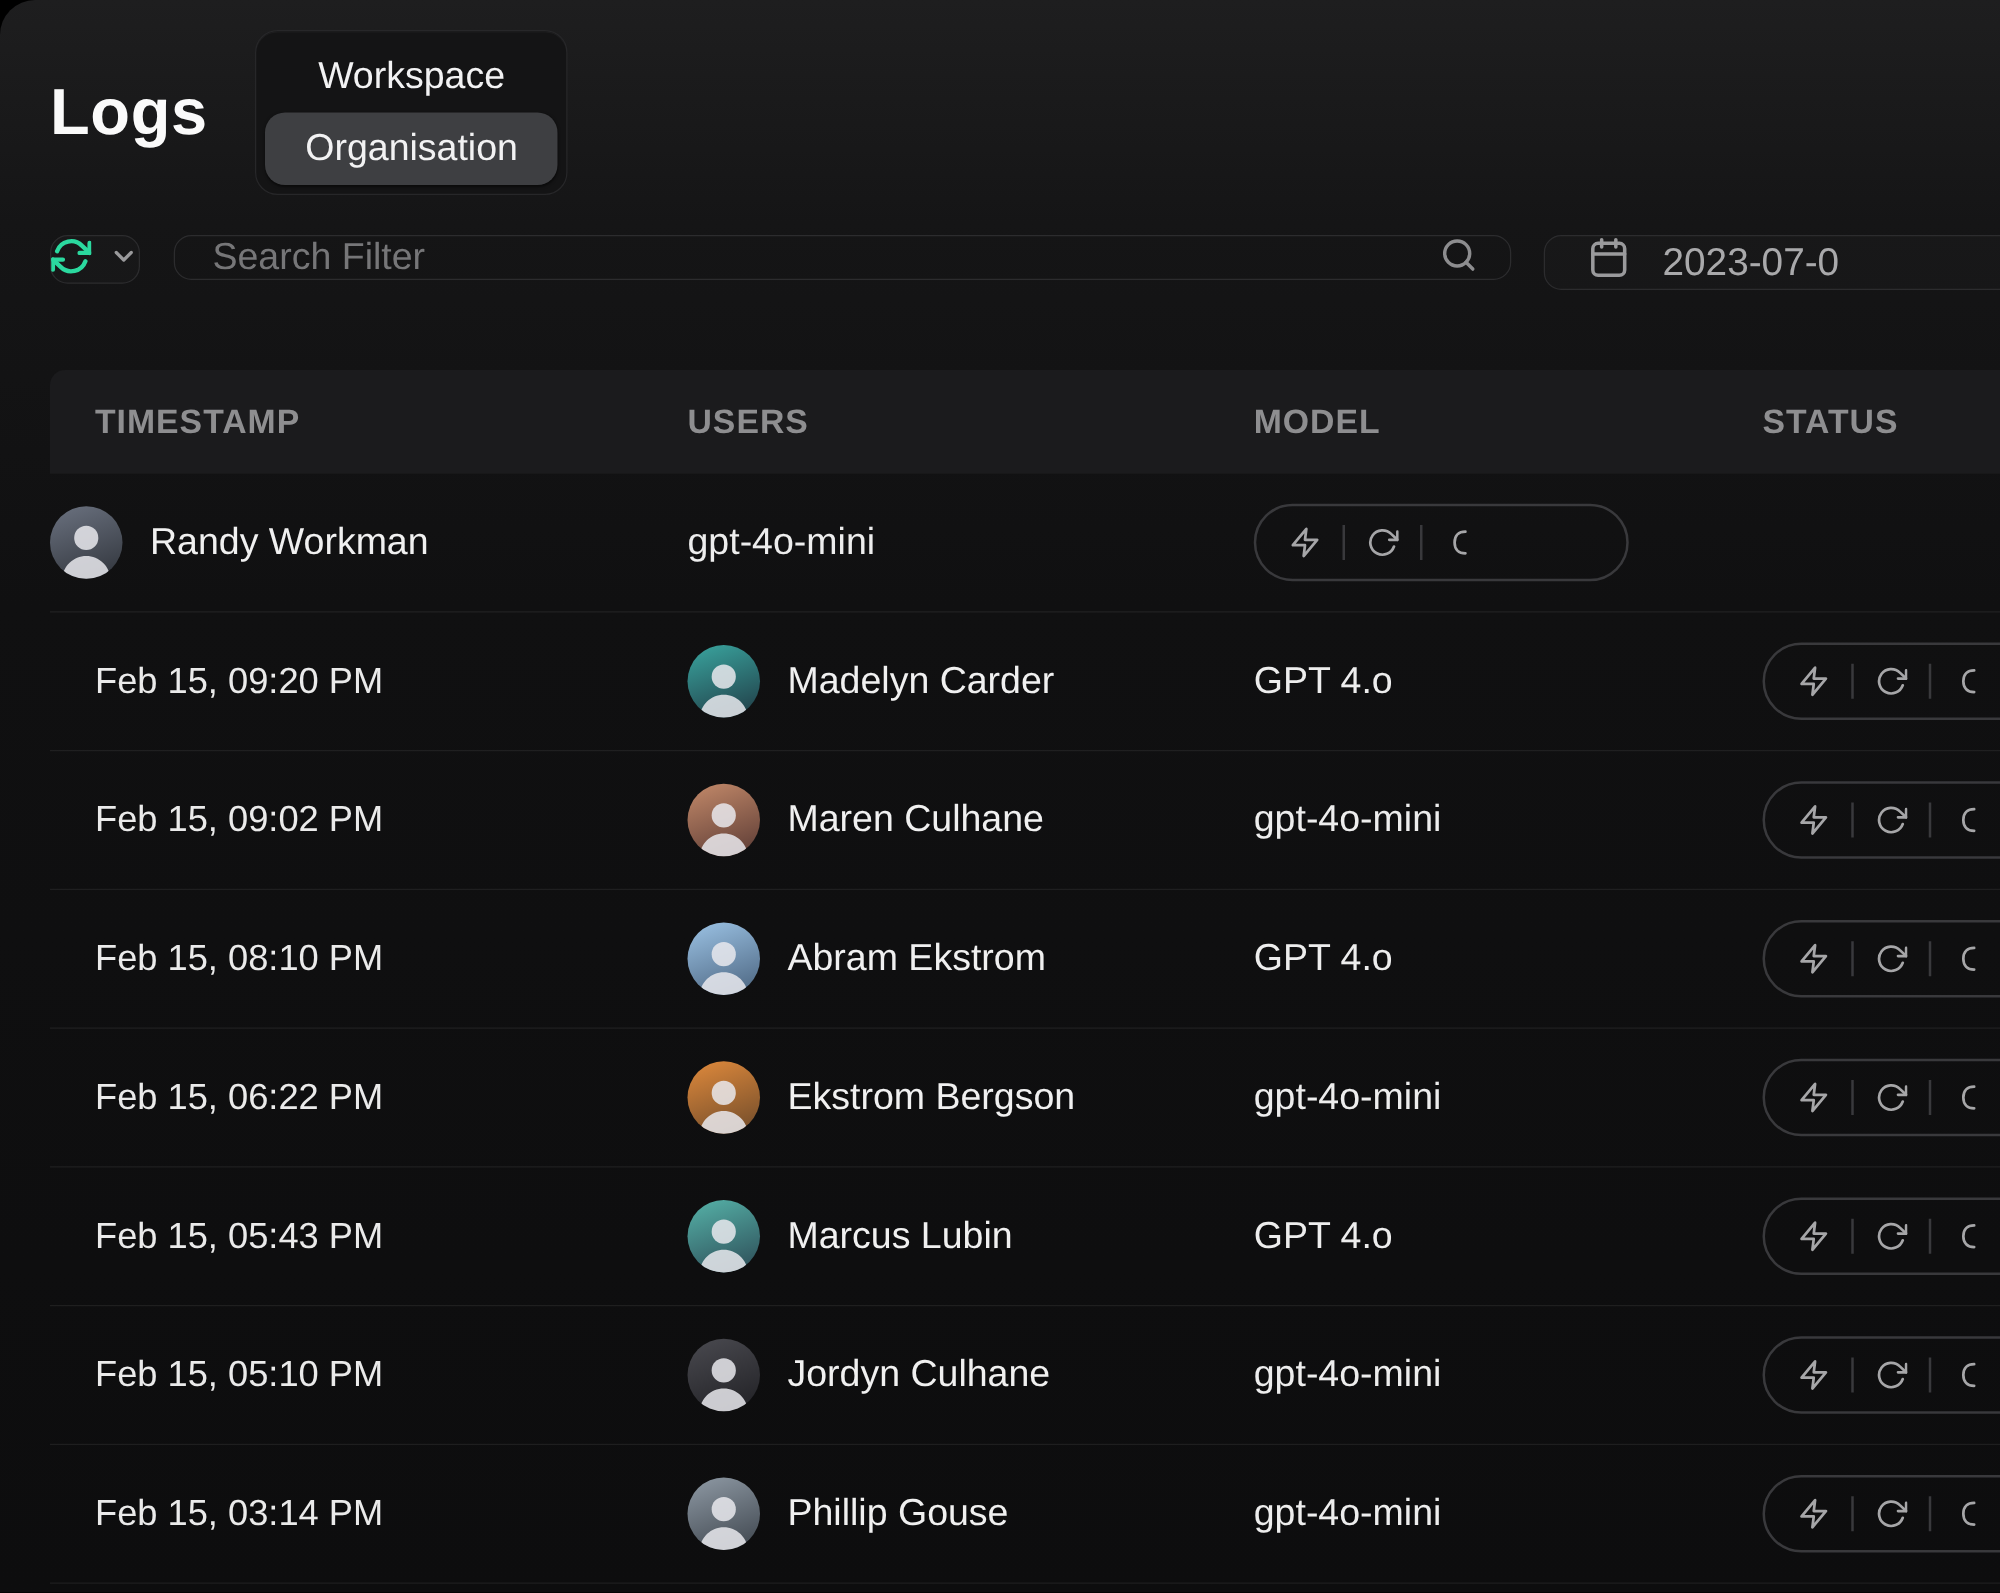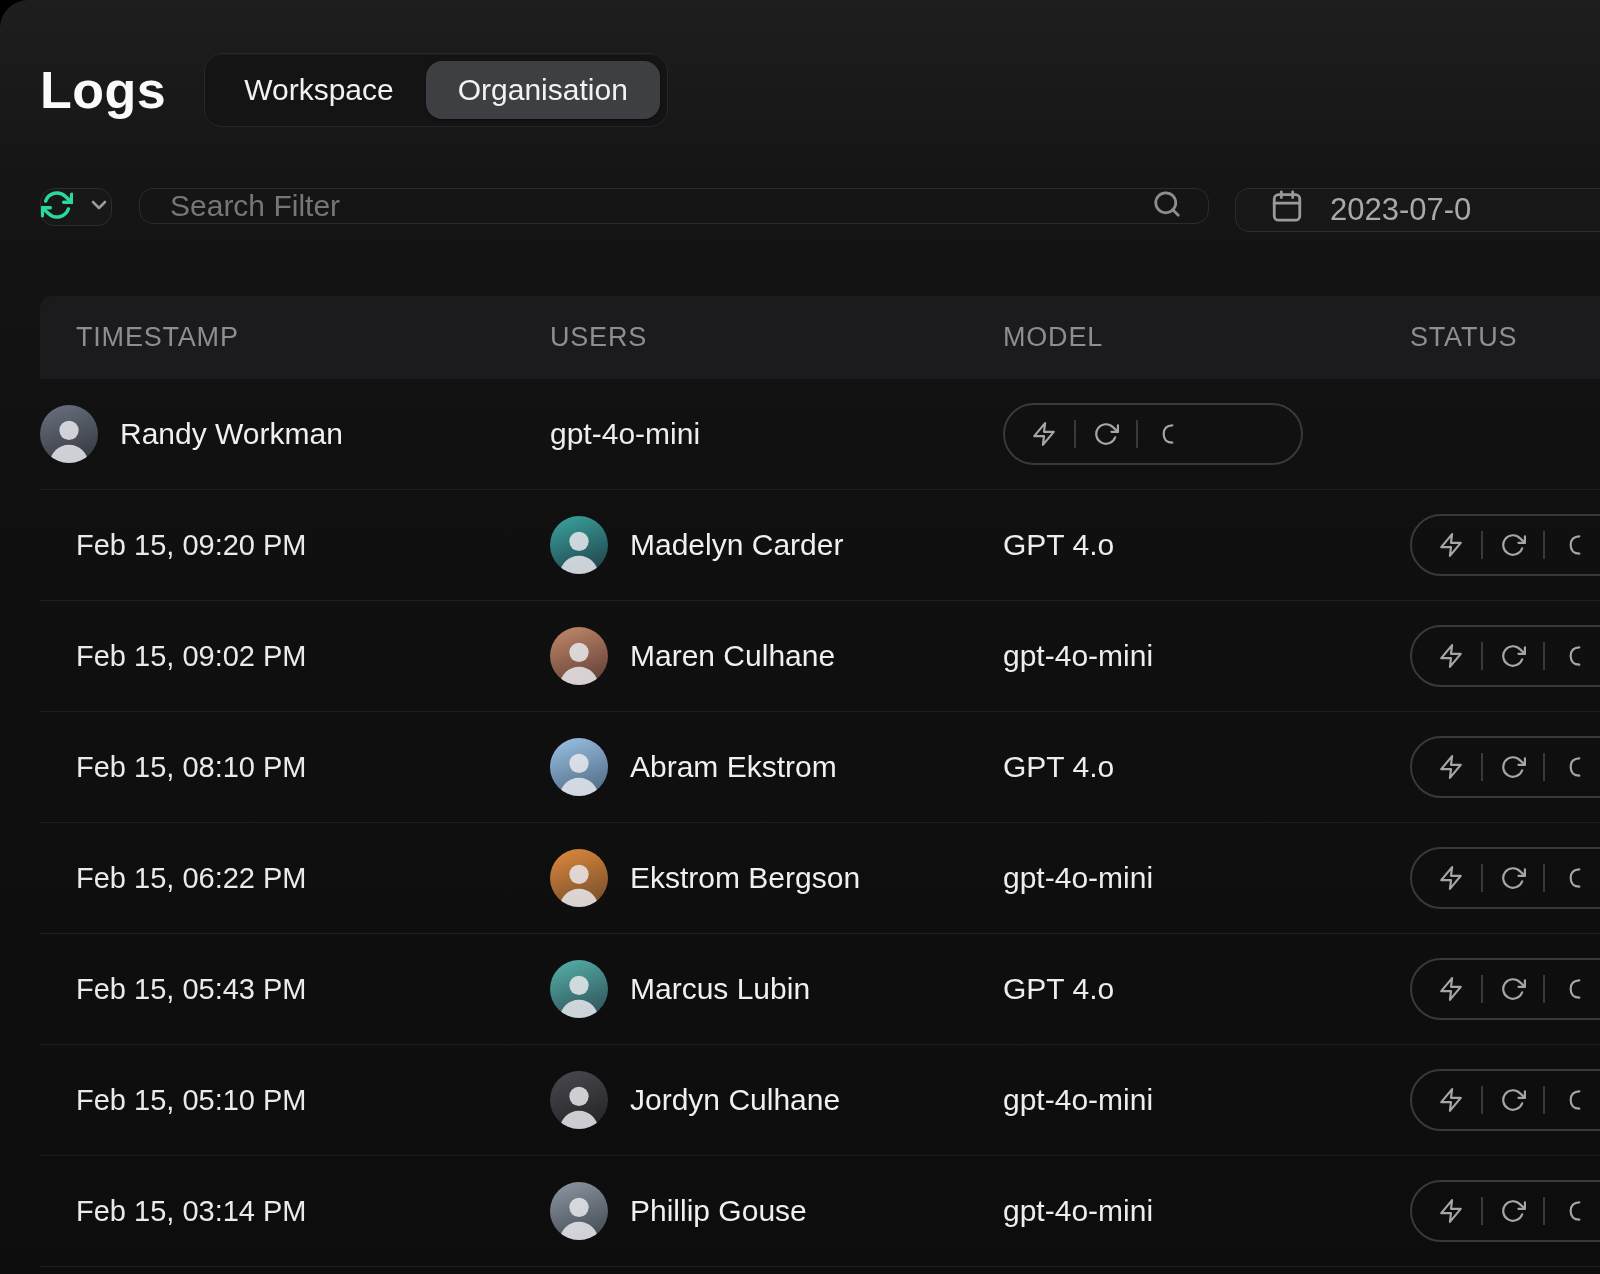--- a/index.html
+++ b/index.html
@@ -22,20 +22,21 @@
   
   .header-row { display: flex; align-items: center; gap: 38px; height: 76px; }
   .page-title { font-size: 52px; font-weight: 700; color: #fafafa; letter-spacing: 0.5px; }
   .segmented {
     display: flex; align-items: center;
     background: #141415;
     border: 1px solid #272729;
     border-radius: 18px;
     padding: 7px;
     box-shadow: inset 0 1px 0 rgba(255,255,255,0.04);
+    flex-direction: column;
   }
   .segment {
     font-size: 30px; color: #f2f2f3;
     background: transparent; border: none;
     padding: 14px 32px; border-radius: 12px;
     font-family: inherit; cursor: pointer; line-height: 1;
   }
   .segment.active { background: #3e3f42; box-shadow: 0 1px 2px rgba(0,0,0,0.5); border-radius: 16px; }
 
   
@@ -74,21 +75,21 @@
     display: grid;
     grid-template-columns: 510px 453px 407px auto;
     align-items: center;
   }
   .thead {
     height: 83px;
     background: #1b1b1d;
     border-top-left-radius: 12px;
   }
   .th {
-    font-size: 27px; color: #8e8e90; font-weight: 400;
+    font-size: 27px; color: #8e8e90; font-weight: 700;
     letter-spacing: 0.8px;
   }
   .th:first-child, .cell-ts { padding-left: 36px; }
   .trow { height: 111px; border-bottom: 1px solid rgba(255,255,255,0.07); cursor: pointer; }
   .cell-ts { font-size: 29px; color: #eaeaea; }
   .cell-user { display: flex; align-items: center; gap: 22px; }
   .uname { font-size: 30px; color: #f0f0f0; }
   .cell-model { font-size: 30px; color: #ededed; }
 
   .avatar {

